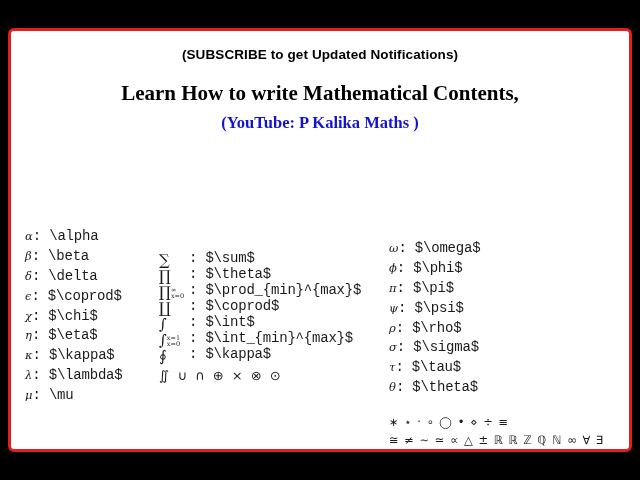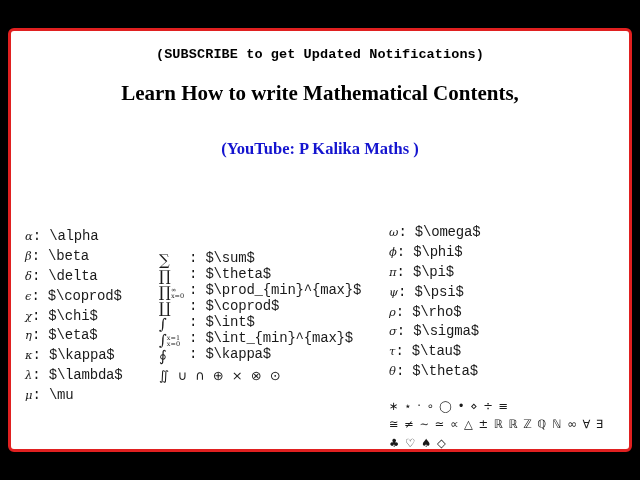--- a/index.html
+++ b/index.html
@@ -24,21 +24,21 @@
     width: 624px;
     height: 424px;
     background: #ffffff;
     border: 3px solid #e02020;
     border-radius: 6px;
     box-sizing: border-box;
     overflow: hidden;
   }
   .subscribe {
     text-align: center;
-    font-family: Liberation Mono, monospace;
+    font-family: Liberation Sans, sans-serif;
     font-weight: bold;
     font-size: 13.5px;
     color: #000000;
     margin-top: 16px;
     letter-spacing: 0.1px;
   }
   .title {
     text-align: center;
     font-family: "Liberation Serif", serif;
     font-weight: bold;
@@ -47,39 +47,39 @@
     line-height: 1.30;
     margin-top: 18px;
     padding: 0 36px;
   }
   .subtitle {
     text-align: center;
     font-family: "Liberation Serif", serif;
     font-weight: bold;
     font-size: 16.5px;
     color: #1414cf;
-    margin-top: 32px;
+    margin-top: 6px;
   }
   .columns {
     position: absolute;
     top: 172px;
     left: 0;
     width: 100%;
     height: 230px;
   }
   .col {
     position: absolute;
     font-family: "Liberation Serif", serif;
     font-size: 11px;
     color: #1a1a1a;
     line-height: 1.42;
   }
   .col-left  { left: 14px;  top: 24px; width: 125px; }
   .col-mid   { left: 148px; top: 48px; width: 225px; }
-  .col-right { left: 378px; top: 20px; width: 240px; }
+  .col-right { left: 378px; top: 36px; width: 240px; }
   .bigop {
     font-family: "DejaVu Serif", serif;
     font-size: 15px;
     line-height: 1;
     position: relative;
     top: 2px;
   }
   .code {
     font-family: Liberation Mono, monospace;
     font-size: 14px;

